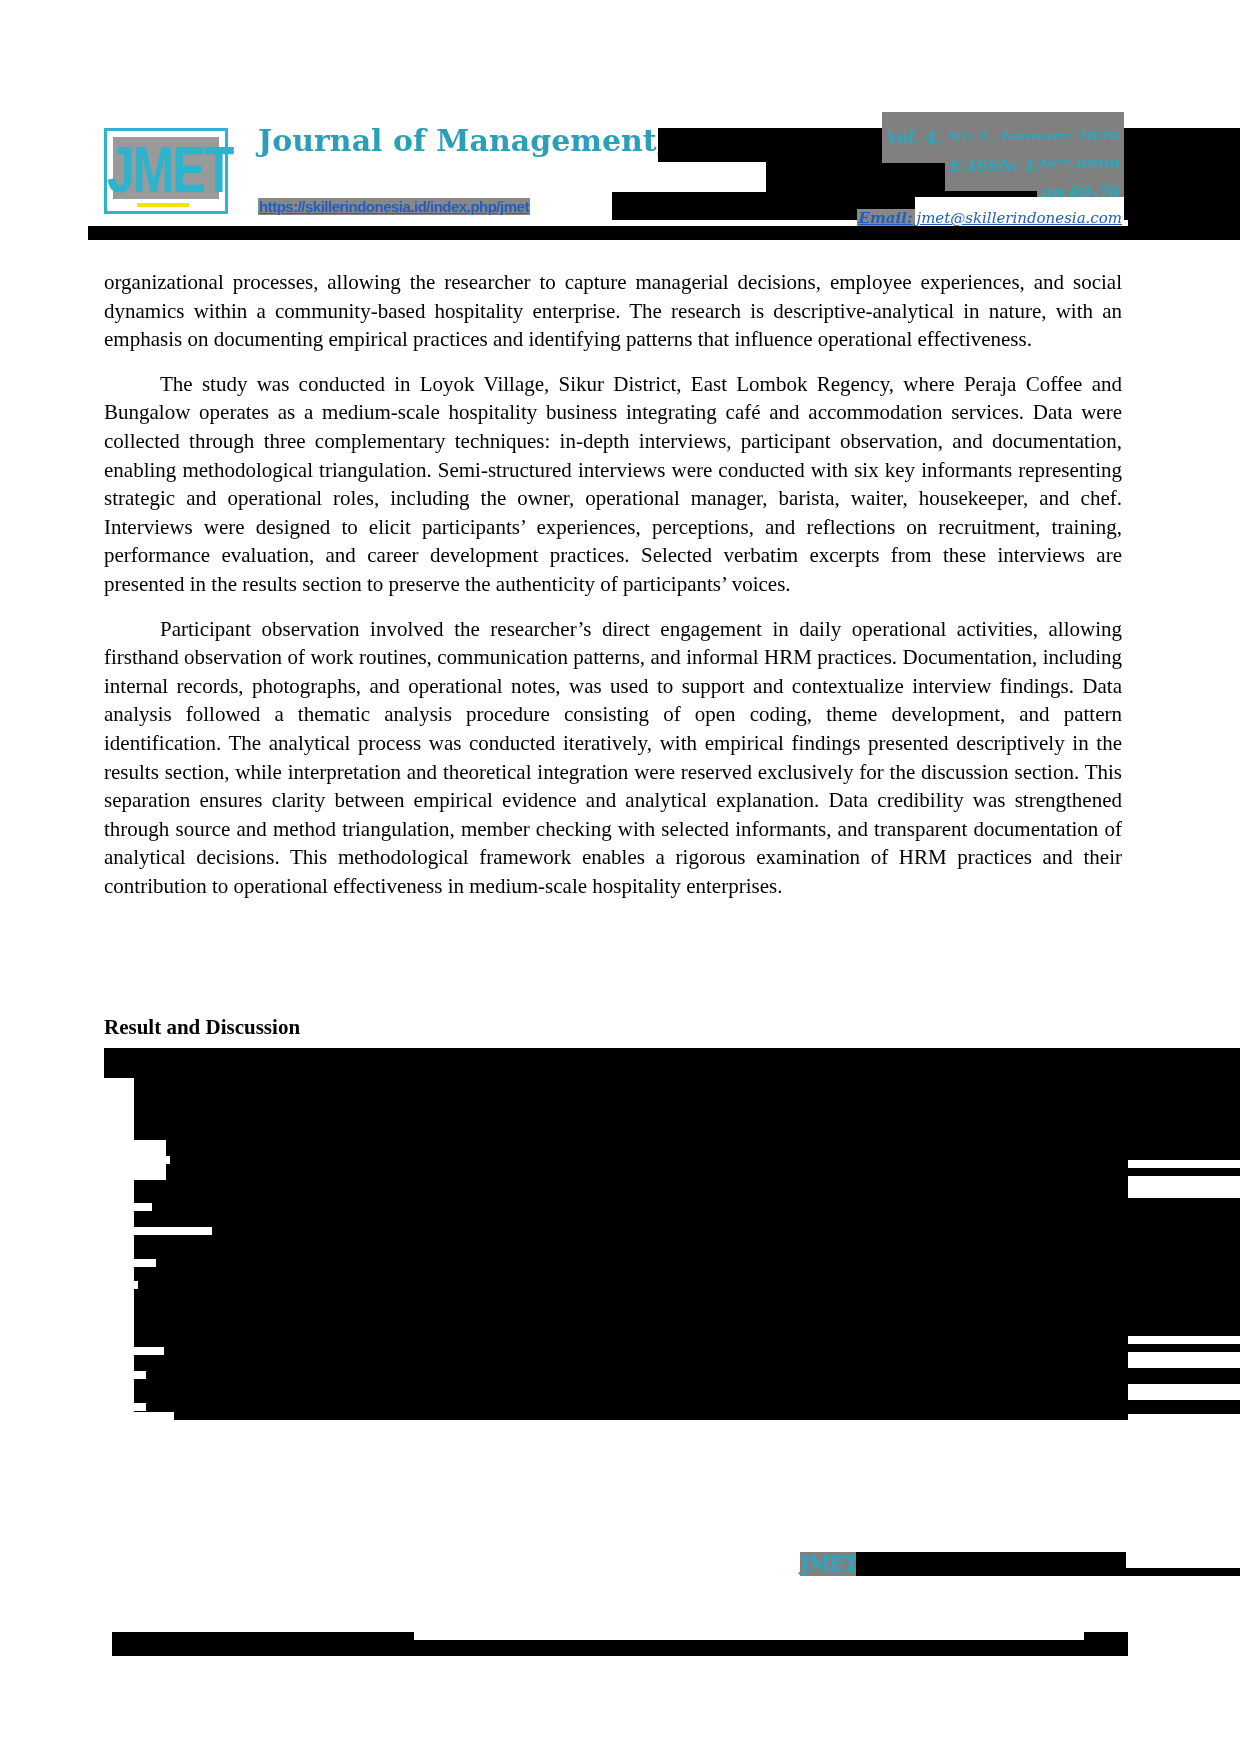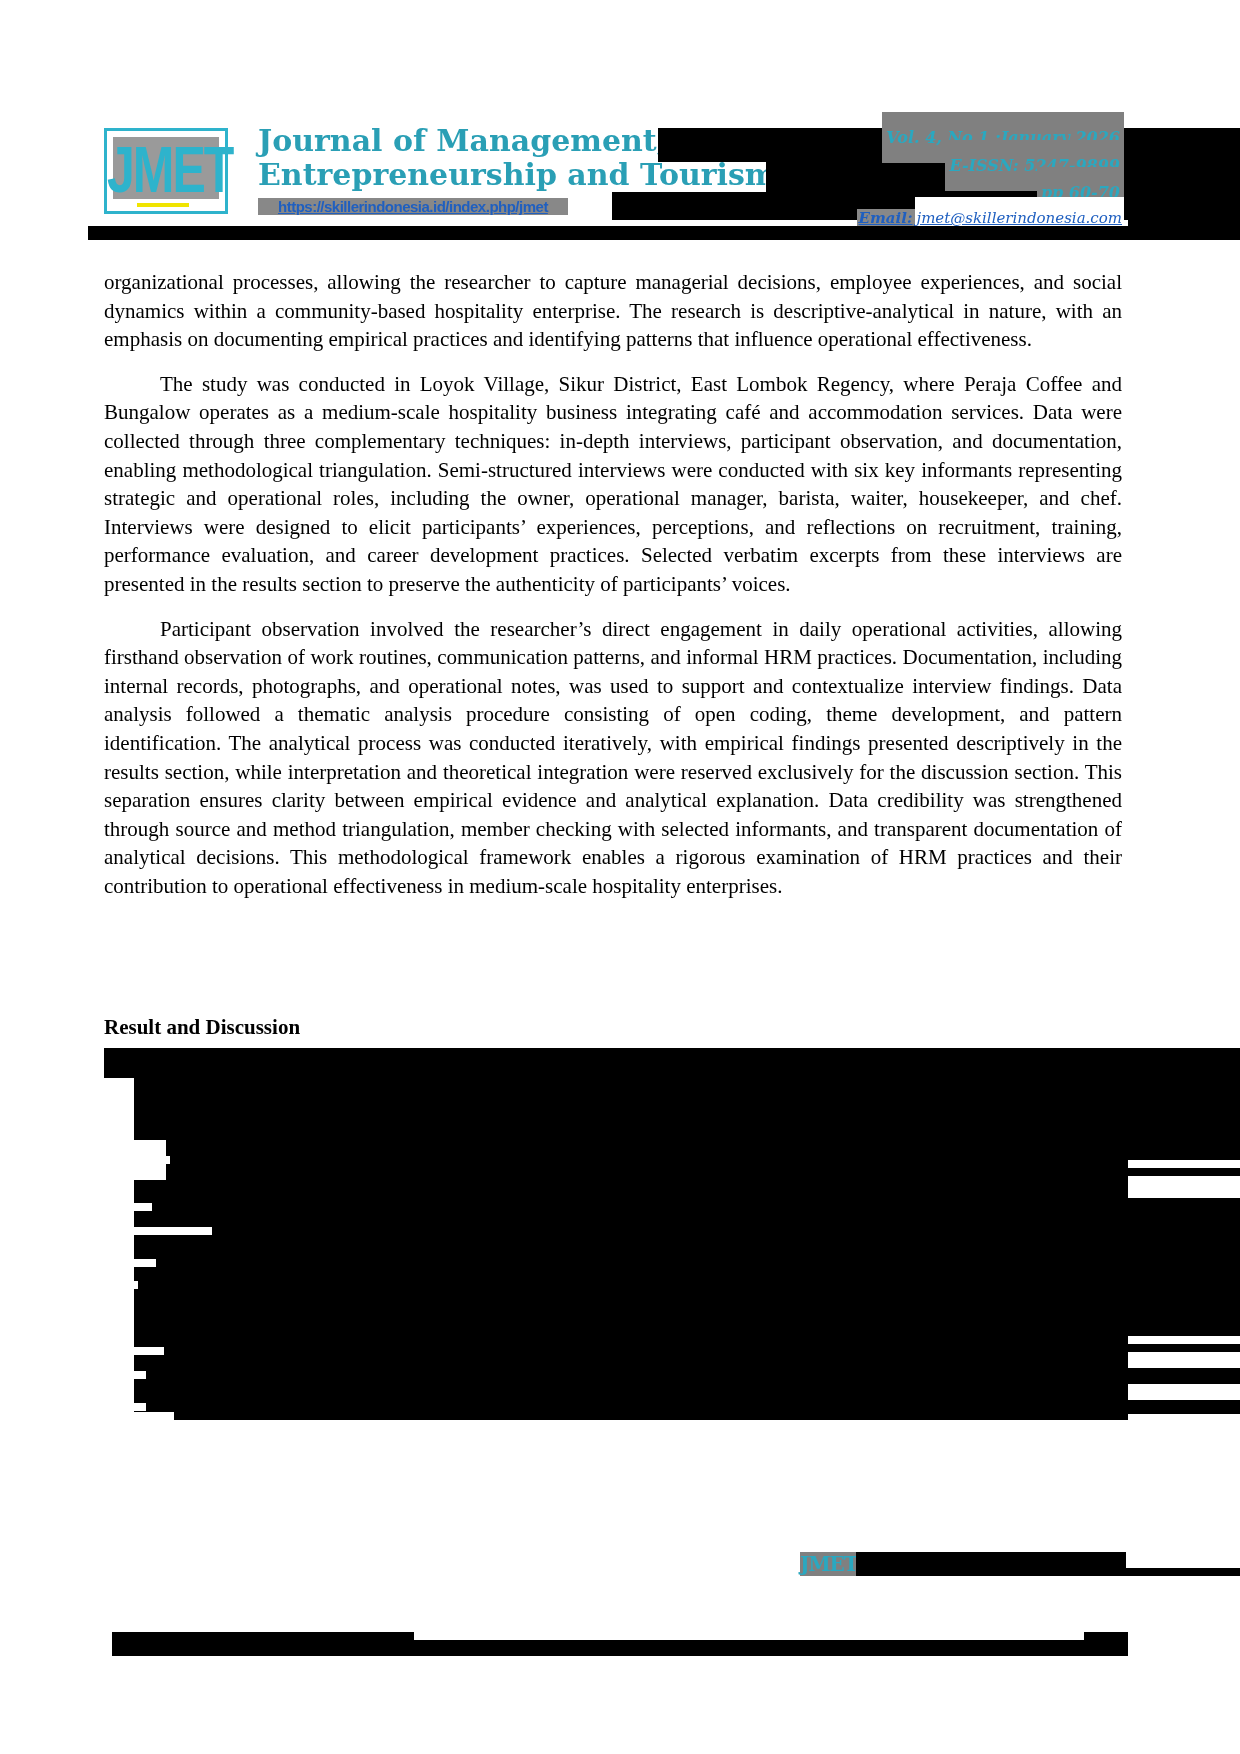--- a/index.html
+++ b/index.html
@@ -9,21 +9,21 @@
   .logo-box { left:104px; top:128px; width:124px; height:86px; }
   .logo-frame { position:absolute; left:0; top:0; width:124px; height:86px; border:3px solid #2eb3cc; box-sizing:border-box; background:#fff; }
   .logo-inner { position:absolute; left:6px; top:6px; right:6px; bottom:12px; background:#9a9a9a; }
   .logo-text { position:absolute; left:0; right:0; top:10px; text-align:center; font-family:"Liberation Sans", sans-serif; font-weight:bold; font-size:50px; color:#2eb3cc; letter-spacing:-2px; transform:scaleY(1.3); }
   .logo-stripe { position:absolute; left:30px; bottom:4px; width:52px; height:4px; background:#f0e400; }
   .jtitle { left:258px; top:124px; font-family:"DejaVu Serif", serif; font-weight:bold; font-size:30px; line-height:34px; color:#2a9fb5; }
   .jtitle span { display:block; background:#fff; white-space:nowrap; }
   .jtitle .l1 { width:fit-content; }
   .title-black-r1 { left:658px; top:128px; width:470px; height:34px; background:#000; }
   .title-black-r2 { left:766px; top:162px; width:362px; height:30px; background:#000; }
-  .jurl { left:258px; top:198px; font-family:"Liberation Sans", sans-serif; font-size:15px; font-weight:bold; color:#1f5fc0; text-decoration:underline; background:#888; padding:0 20px; letter-spacing:-0.5px; }
+  .jurl { left:258px; top:198px; font-family:"Liberation Sans", sans-serif; font-size:15px; font-weight:bold; color:#1f5fc0; text-decoration:underline; background:#888; padding:0 1px; letter-spacing:-0.5px; }
   .url-black { left:612px; top:192px; width:516px; height:28px; background:#000; }
   .meta { right:116px; text-align:right; font-family:"DejaVu Serif", serif; font-style:italic; font-weight:bold; color:#2aa8c0; font-size:16px; }
   .meta span { background:#808080; padding:16px 4px; }
   .m1 { top:128px; } .m2 { top:156px; } .m3 { top:183px;border-radius:8px; }
   .email { right:116px; top:209px; font-family:"DejaVu Serif", serif; font-style:italic; font-size:15px; color:#1f5fc0; text-decoration:underline; }
   .email .lbl { background:#888; font-weight:bold; padding:0 2px; }
   .email .val { background:#fff; padding:12px 2px; }
   .rule { left:88px; top:226px; width:1040px; height:14px; background:#000; }
   .rule2 { left:1128px; top:128px; width:112px; height:112px; background:#000; }
   
@@ -47,30 +47,29 @@
 <div class="abs logo-box">
   <div class="logo-frame">
     <div class="logo-inner"></div>
     <div class="logo-text">JMET</div>
     <div class="logo-stripe"></div>
   </div>
 </div>
 
 <div class="abs jtitle">
   <span class="l1">Journal of Management,</span>
-  <span class="l2">Entrepreneurship and Tourism</span>
 </div>
 <div class="abs title-black-r1"></div>
 <div class="abs title-black-r2"></div>
 
 <a class="abs jurl">https://skillerindonesia.id/index.php/jmet</a>
 <div class="abs url-black"></div>
 
 <div class="abs meta m1"><span>Vol. 4, No.1 :January 2026</span></div>
-<div class="abs meta m2"><span>E-ISSN: 5247-9899</span></div>
+<div class="abs meta m2"><span>E-ISSN: 1267-9899</span></div>
 <div class="abs meta m3"><span>pp 60-70</span></div>
 <div class="abs email">
   <span class="lbl">Email:</span><a class="val">jmet@skillerindonesia.com</a>
 </div>
 
 <div class="abs rule"></div>
 <div class="abs rule2"></div>
 
 <div class="abs body-text">
   <p>organizational processes, allowing the researcher to capture managerial decisions, employee experiences, and social dynamics within a community-based hospitality enterprise. The research is descriptive-analytical in nature, with an emphasis on documenting empirical practices and identifying patterns that influence operational effectiveness.</p>

